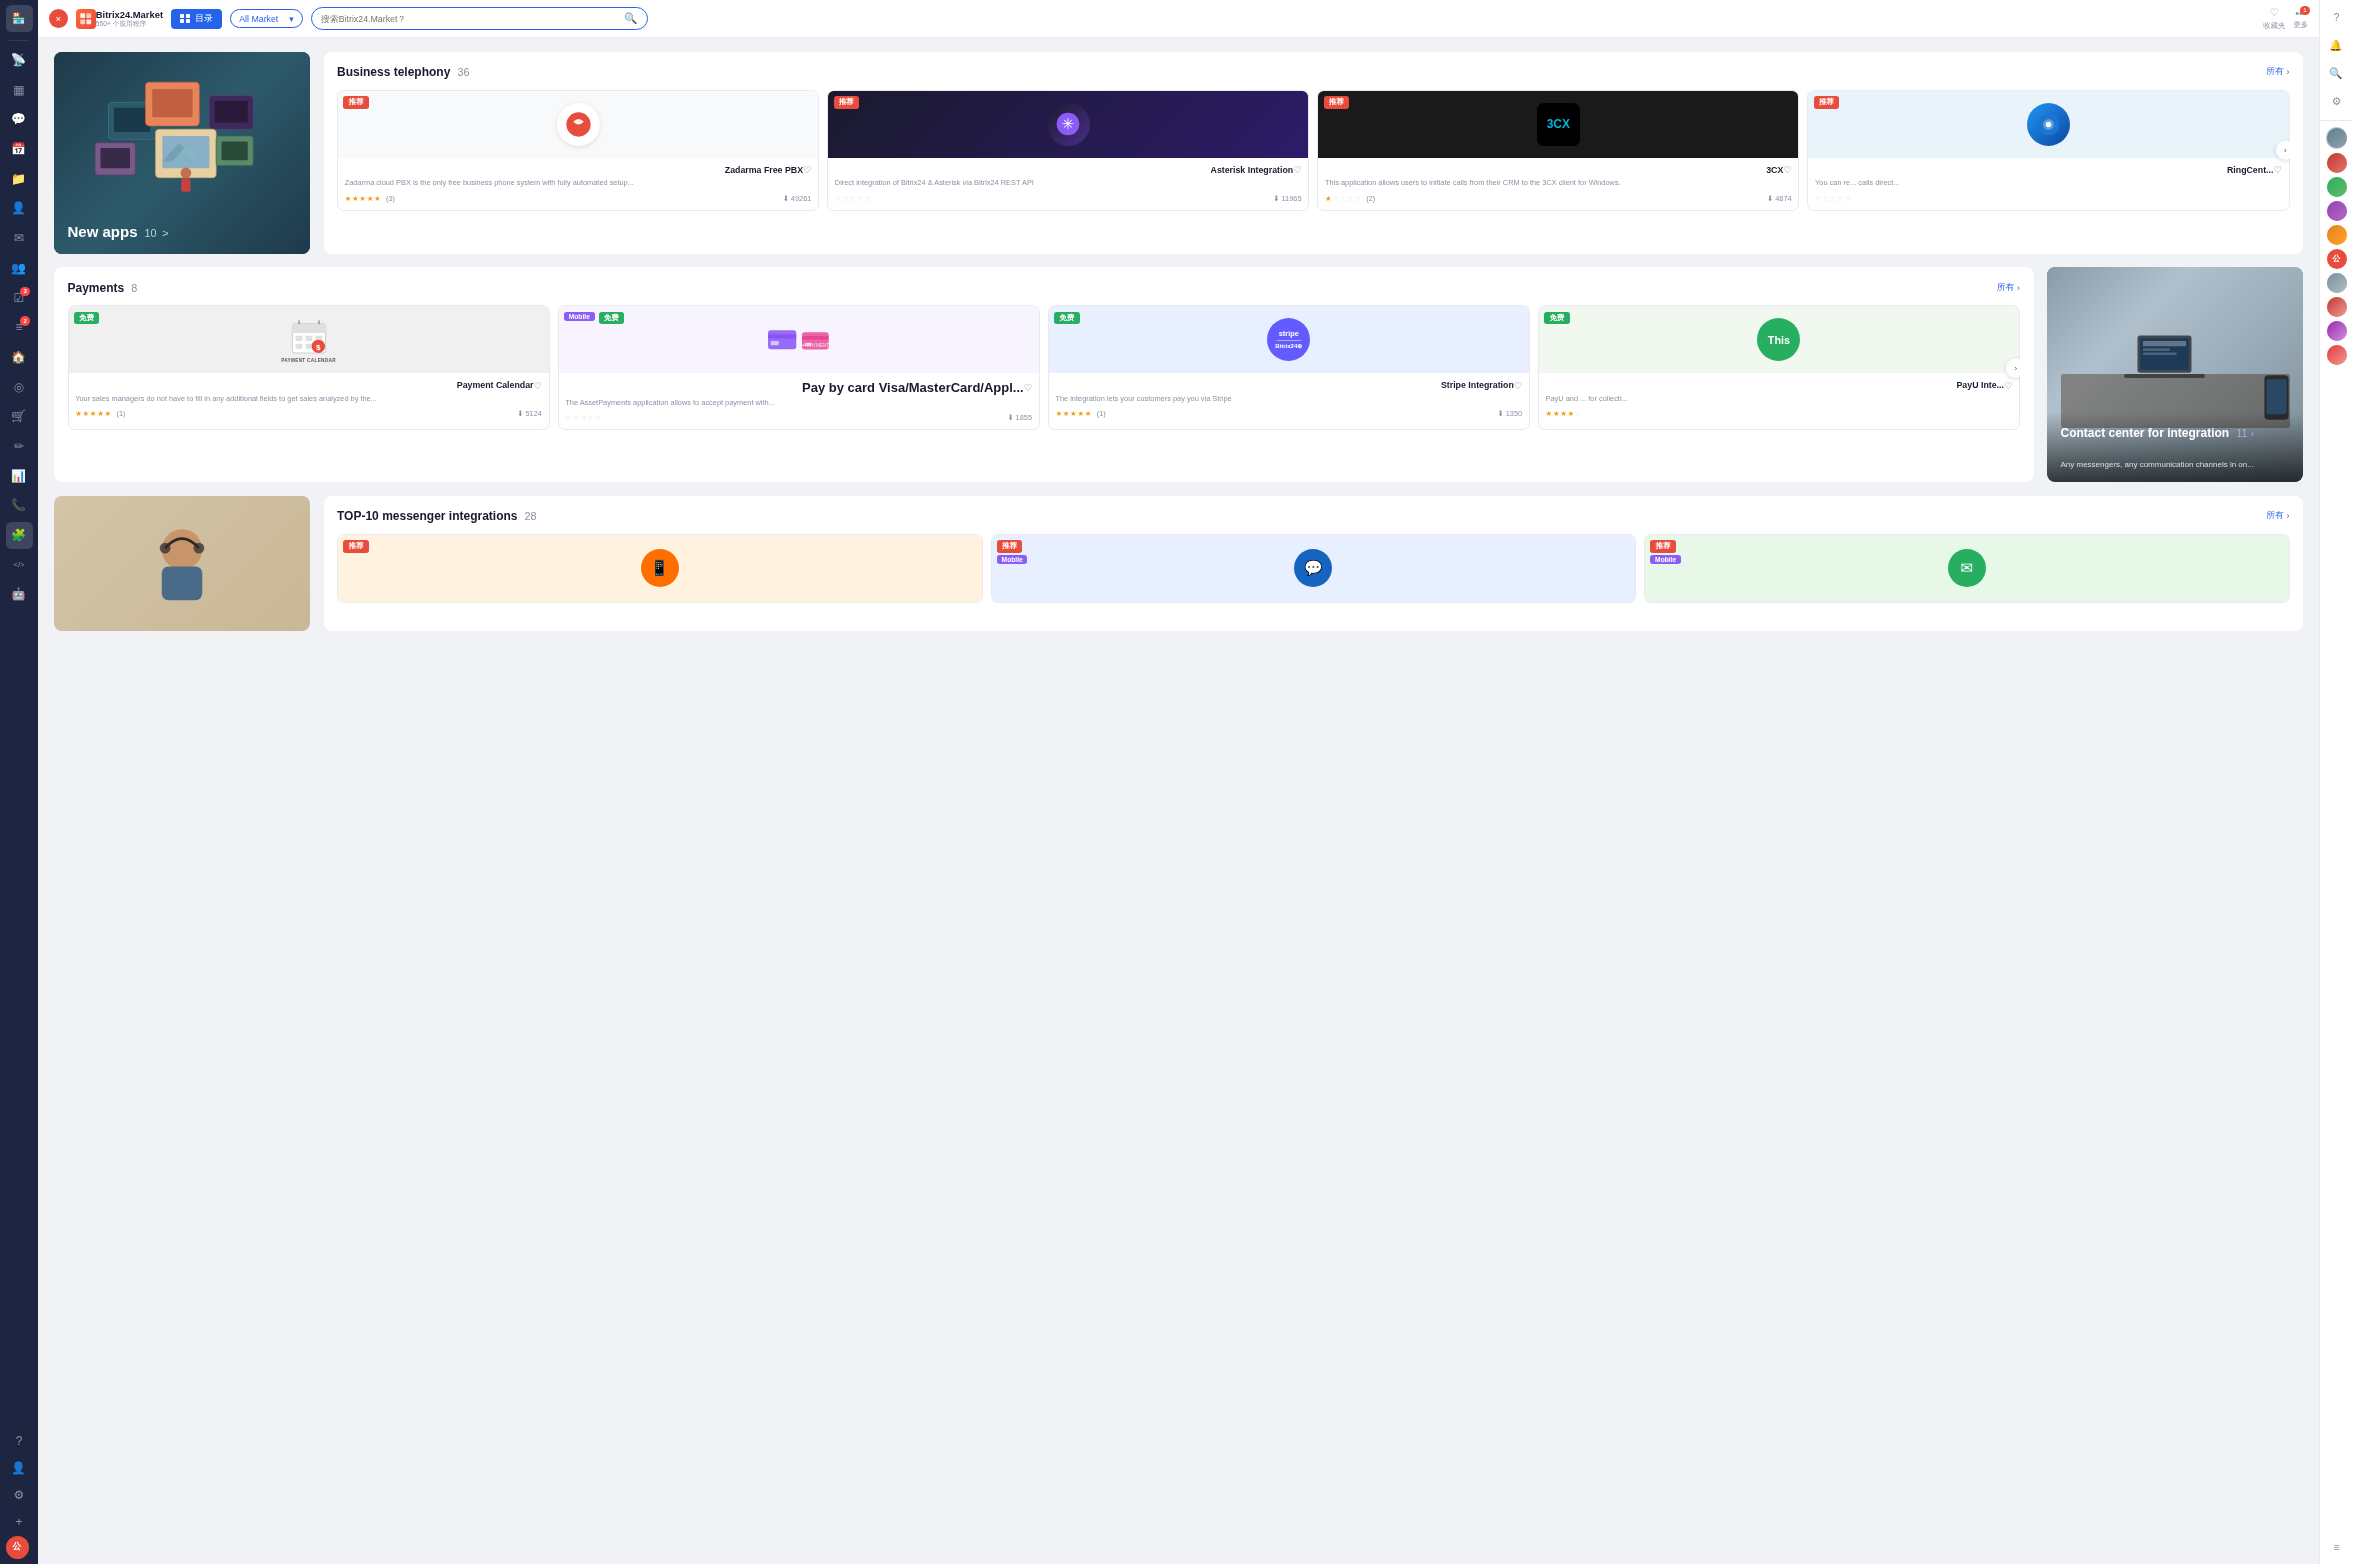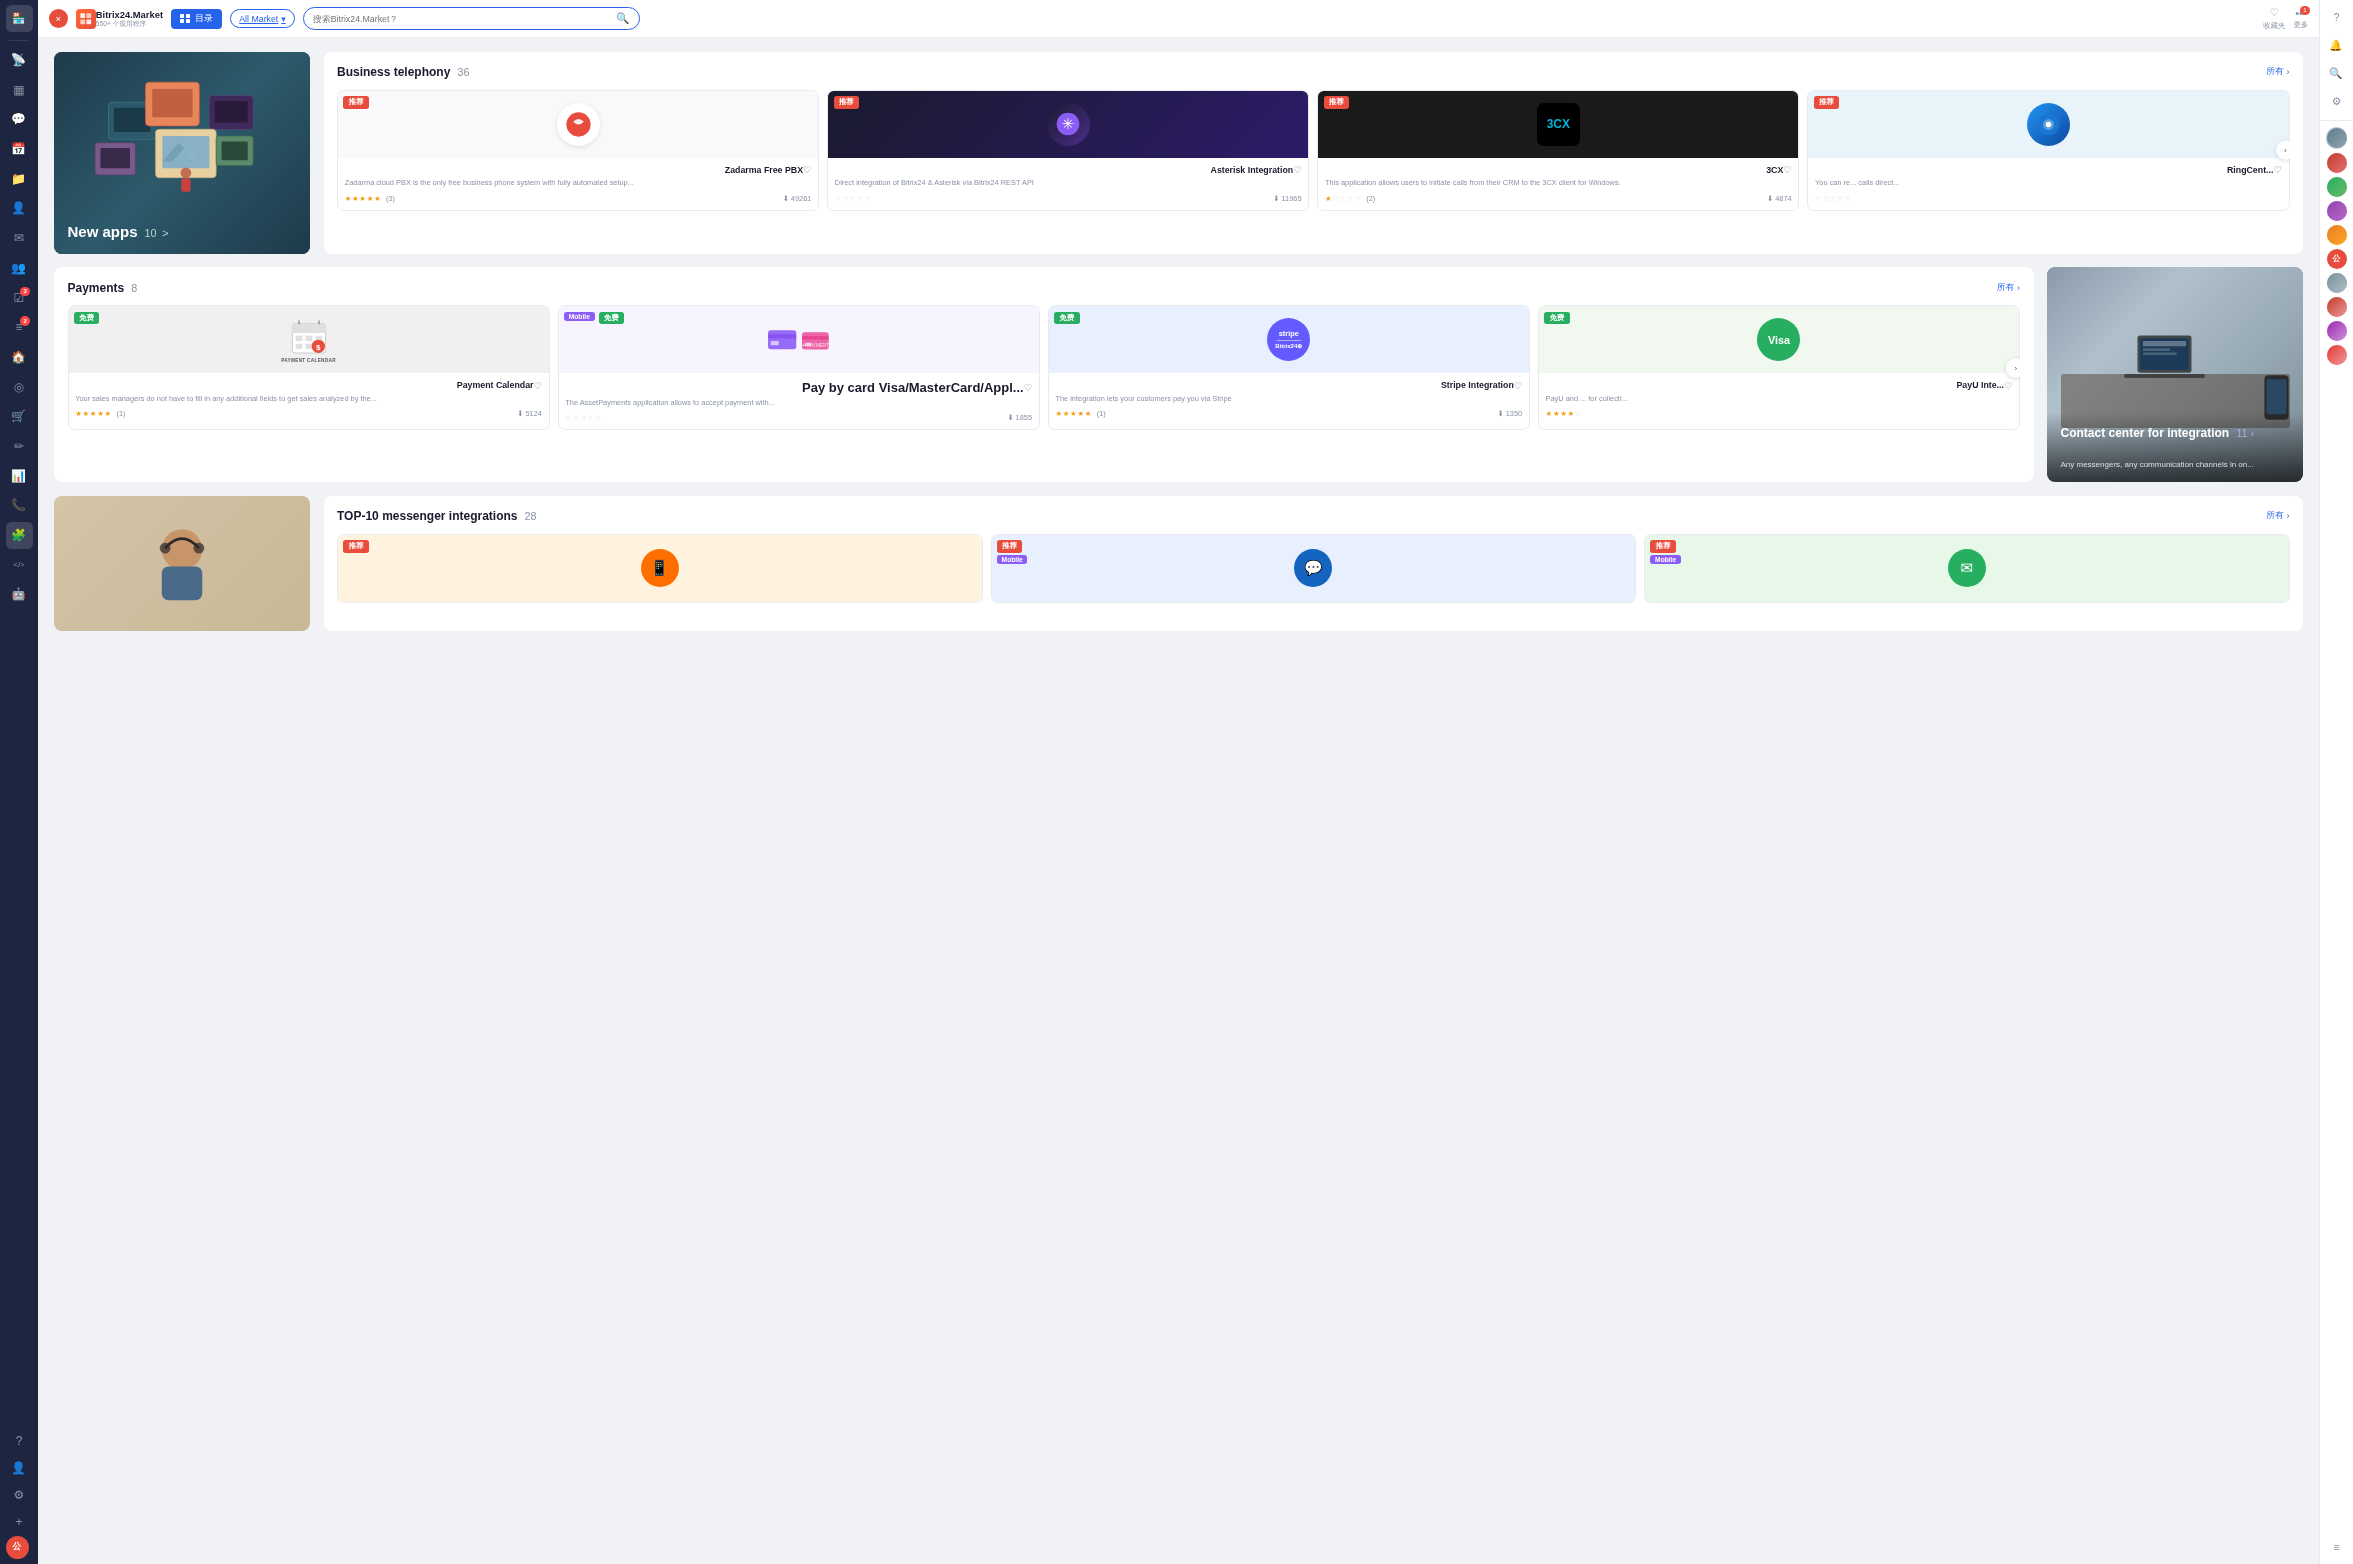--- a/index.html
+++ b/index.html
@@ -144,21 +144,21 @@
       background: transparent;
     }
     .market-filter {
       border: 1px solid #2563eb;
       border-radius: 10.8px;
       padding: 3.4px 8px;
       font-size: 8.8px;
       color: #2563eb;
       cursor: pointer;
       background: #fff;
-      display: flex; align-items: center; gap: 3px; text-decoration: underline;
+      display: flex; align-items: center; gap: 11px;
     }
     .header-actions {
       display: flex; align-items: center; gap: 8px;
       margin-left: auto;
     }
     .header-action-item {
       display: flex; flex-direction: column; align-items: center;
       cursor: pointer; color: #8892a4; font-size: 7.4px; gap: 1.3px;
     }
     .header-action-item .icon { font-size: 10.8px; }
@@ -778,21 +778,21 @@
                 <span class="reviews">(1)</span>
                 <span class="downloads">⬇ 1350</span>
               </div>
             </div>
           </div>
 
           <div class="app-card">
             <div class="app-card-image" style="background:#f0f8f0;">
               <span class="app-badge badge-green">免费</span>
               <div style="width:43px;height:43px;background:#27ae60;border-radius:50%;display:flex;align-items:center;justify-content:center;">
-                <span style="color:#fff;font-weight:900;font-size:10.8px">Visa</span>
+                <span style="color:#fff;font-weight:900;font-size:10.8px">This</span>
               </div>
             </div>
             <div class="app-card-body">
               <div class="app-card-title">
                 <span>PayU Inte...</span>
                 <span class="heart-icon">♡</span>
               </div>
               <div class="app-card-desc">PayU and ... for collecti...</div>
               <div class="app-card-footer">
                 <div class="stars">

